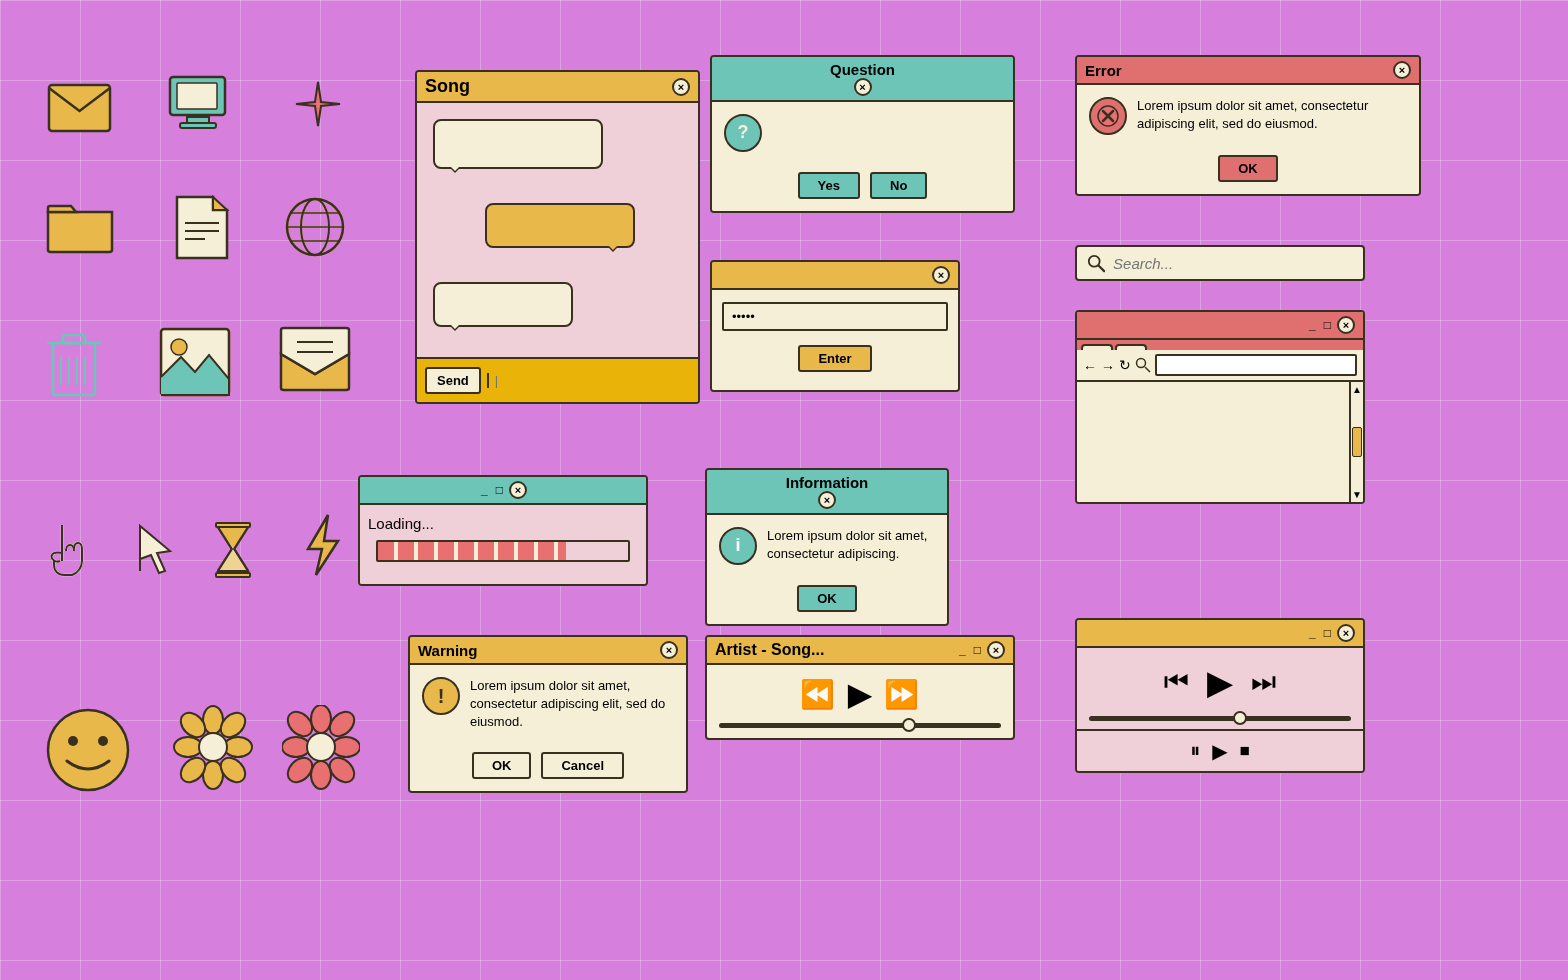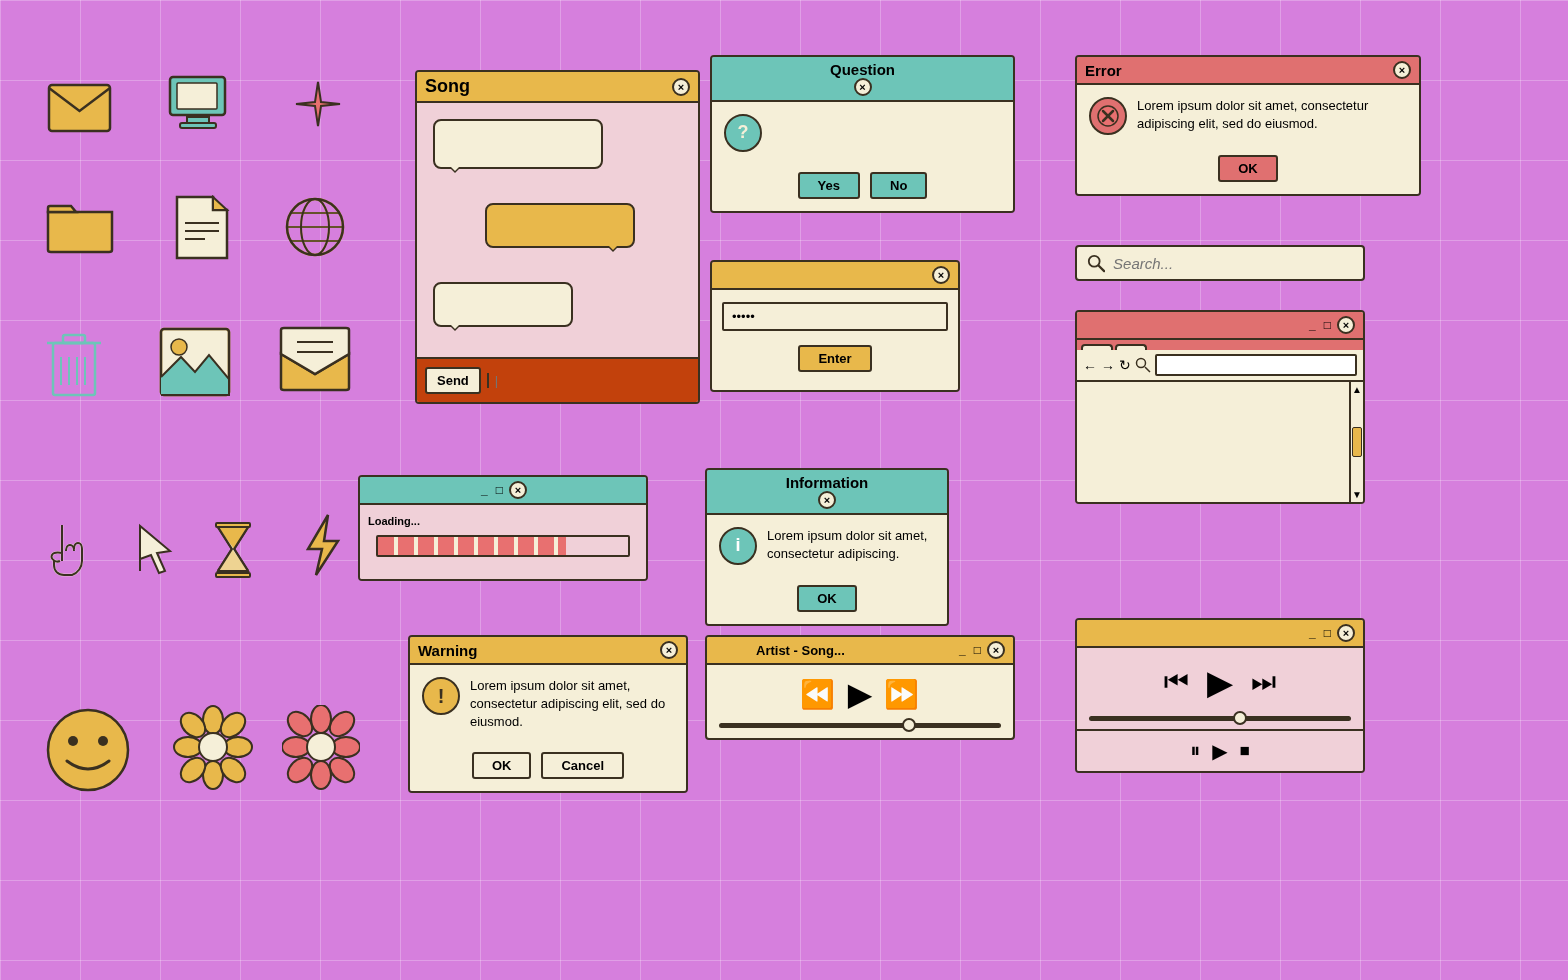--- a/index.html
+++ b/index.html
@@ -126,21 +126,21 @@
       border: 5px solid transparent;
       border-top: 5px solid #e8b84b;
       z-index: 1;
     }
     .chat-input-area {
       display: flex;
       align-items: center;
       padding: 8px;
       gap: 6px;
       border-top: 2px solid #3a3020;
-      background: #c2410c;
+      background: #eab308;
     }
     .send-btn {
       background: #f5efd8;
       border: 2px solid #3a3020;
       border-radius: 3px;
       padding: 4px 10px;
       font-size: 13px;
       font-weight: bold;
       cursor: pointer;
     }
@@ -639,21 +639,21 @@
 <div class="window loading-window" style="background:#f0d0d8;">
   <div class="titlebar titlebar-teal">
     <span></span>
     <div class="win-controls">
       <span class="win-ctrl-btn">_</span>
       <span class="win-ctrl-btn">□</span>
       <div class="close-btn">×</div>
     </div>
   </div>
   <div style="background:#f0d0d8;padding:10px 8px 14px;">
-    <p style="font-size:11px;margin-bottom:6px;font-weight:bold;">Loading...</p>
+    <p style="font-size:15px;margin-bottom:6px;font-weight:normal;">Loading...</p>
     <div class="progress-bar-outer">
       <div class="progress-bar-inner" style="width:75%;"></div>
     </div>
   </div>
 </div>
 
 <div class="window info-window">
   <div class="titlebar titlebar-teal">
     <span>Information</span>
     <div class="close-btn">×</div>
@@ -681,21 +681,21 @@
     </div>
     <div class="dialog-buttons">
       <button class="dialog-btn dialog-btn-plain">OK</button>
       <button class="dialog-btn dialog-btn-plain">Cancel</button>
     </div>
   </div>
 </div>
 
 <div class="window music-small" style="background:#f5efd8;">
   <div class="titlebar titlebar-yellow">
-    <span style="font-size:13px;margin-left:41px;">Artist - Song...</span>
+    <span style="font-size:16px;">Artist - Song...</span>
     <div class="win-controls">
       <span class="win-ctrl-btn">_</span>
       <span class="win-ctrl-btn">□</span>
       <div class="close-btn">×</div>
     </div>
   </div>
   <div style="background:#f5efd8;">
     <div class="music-controls">
       <span style="cursor:pointer;font-size:28px;">⏪</span>
       <span style="cursor:pointer;font-size:32px;">▶</span>

